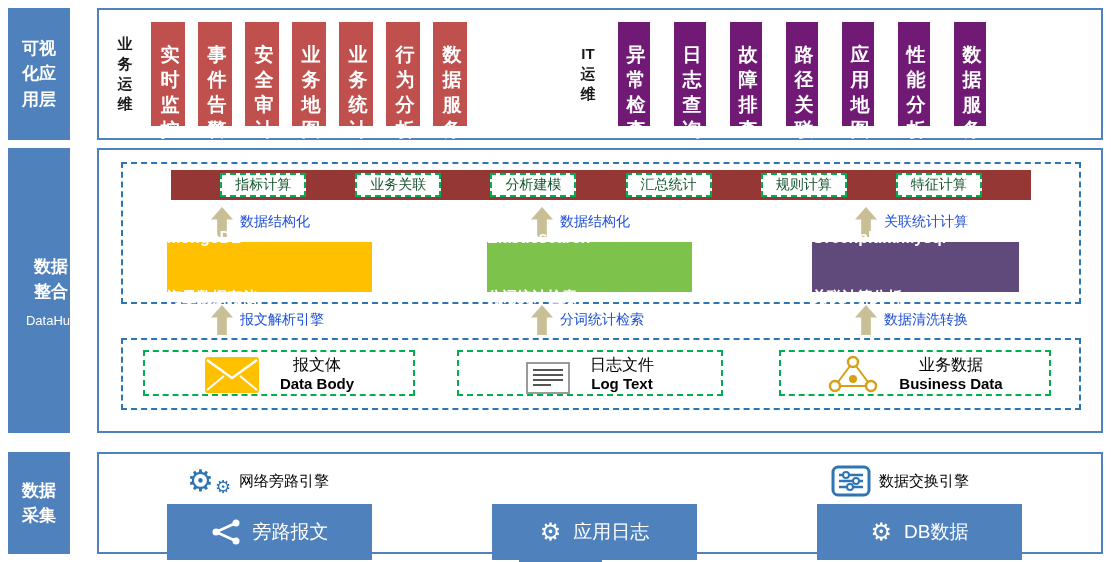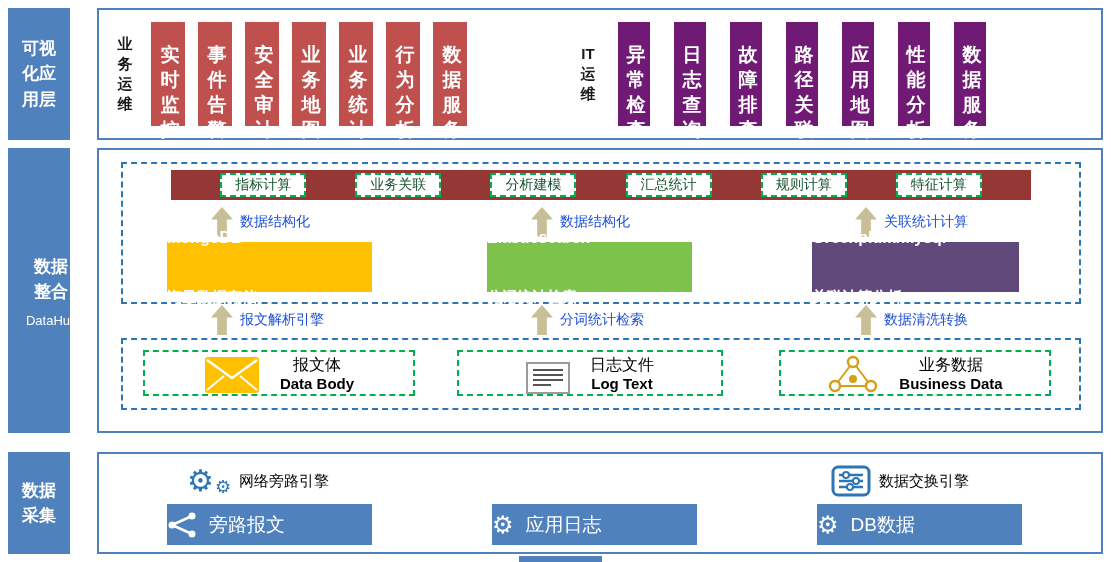--- a/index.html
+++ b/index.html
@@ -59,22 +59,22 @@
   .srclabel .l1{font-size:16px;}
   .srclabel .l2{font-size:15px;font-weight:bold;}
 
   
   .sec3{top:452px;height:102px;}
   .engine{position:absolute;top:8px;height:38px;display:flex;align-items:center;gap:8px;
     font-size:15px;color:#000;}
   .eng1{left:88px;} .eng2{left:410px;} .eng3{left:732px;}
   .gear-big{font-size:30px;color:#2E75B6;line-height:1;}
   .gear-small{font-size:18px;color:#2E75B6;line-height:1;margin-left:-7px;margin-top:12px;}
-  .bigbtn{position:absolute;top:50px;height:41px;width:205px;background:#4F81BD;color:#fff;
-    display:flex;align-items:center;justify-content:flex-start;gap:12px;font-size:19px;}
+  .bigbtn{position:absolute;top:50px;height:56px;width:205px;background:#4F81BD;color:#fff;
+    display:flex;align-items:center;justify-content:center;gap:12px;font-size:19px;}
   .btn1{left:68px;} .btn2{left:393px;} .btn3{left:718px;}
   .btn-gear{font-size:24px;line-height:1;color:#fff;}
 
   .bottom-sliver{position:absolute;left:519px;top:556px;width:83px;height:6px;background:#4F81BD;}
 </style>
 </head>
 <body>
 
 <div class="canvas">
 

